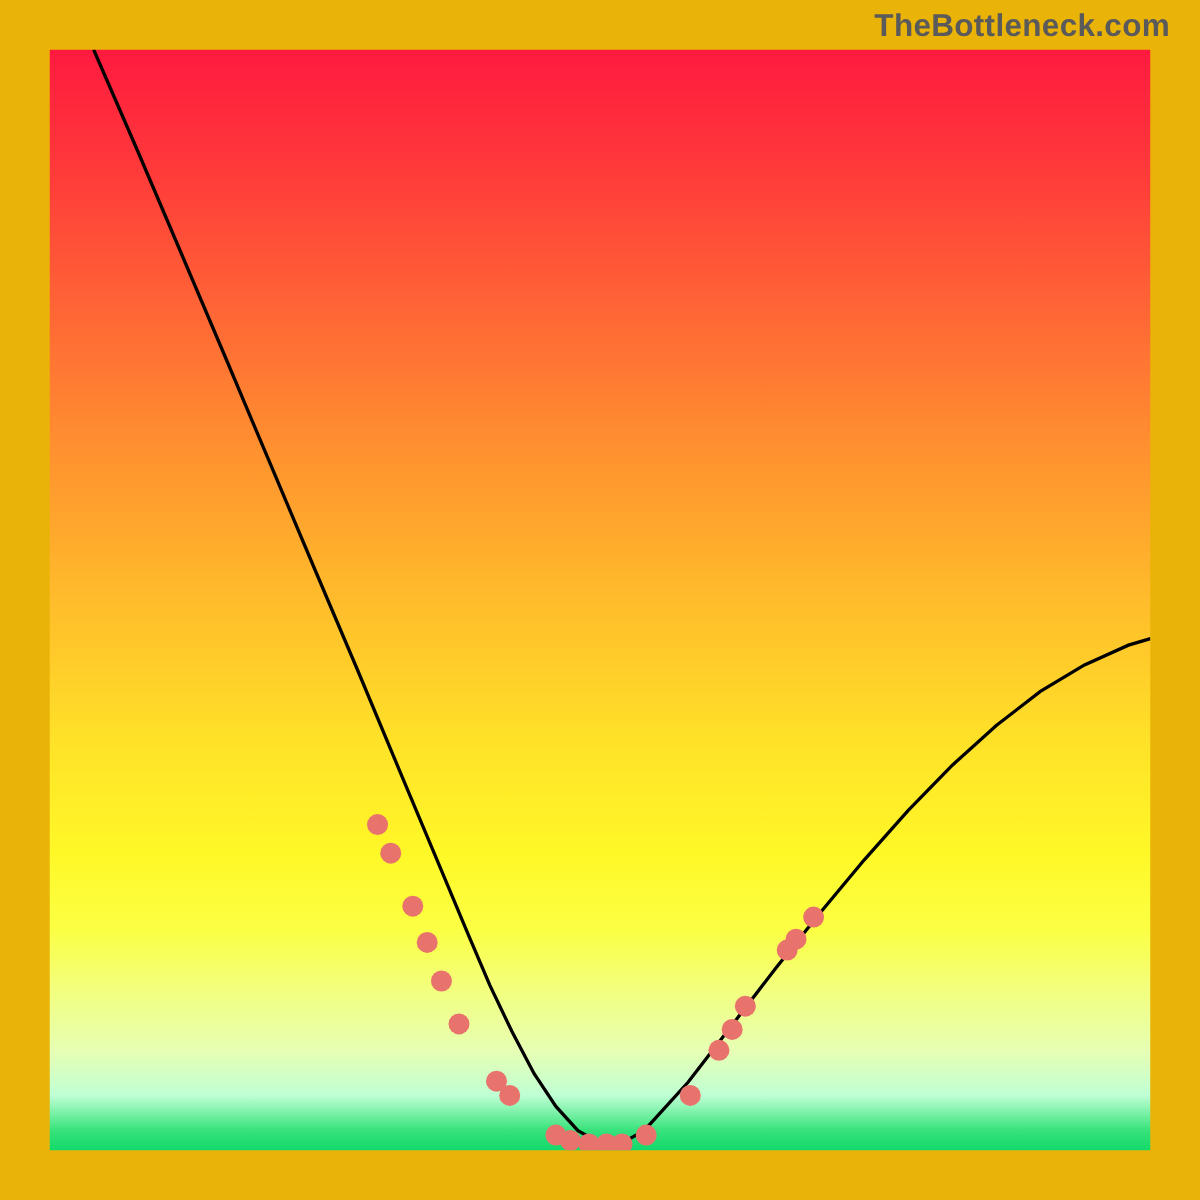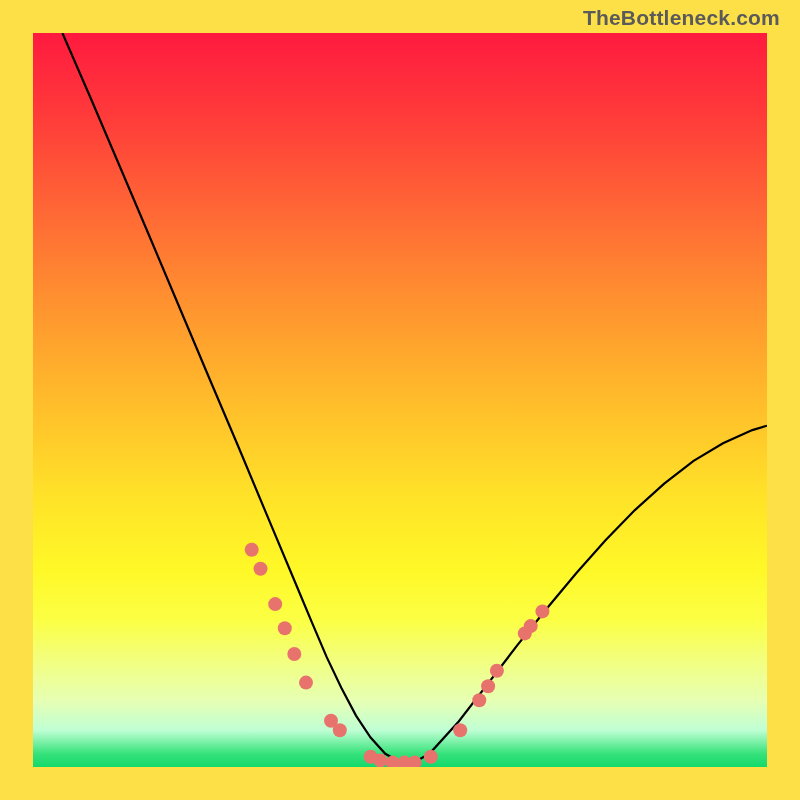--- a/index.html
+++ b/index.html
@@ -8,21 +8,21 @@
     width: 800px;
     height: 800px;
     background: #000;
     overflow: hidden;
     font-family: Arial, Helvetica, sans-serif;
   }
   .stage {
     position: relative;
     width: 800px;
     height: 800px;
-    background: #fde047;
+    background: #eab308;
   }
   .plot-area {
     position: absolute;
     left: 33px;
     top: 33px;
     width: 734px;
     height: 734px;
     overflow: hidden;
   }
   .gradient-bg {

